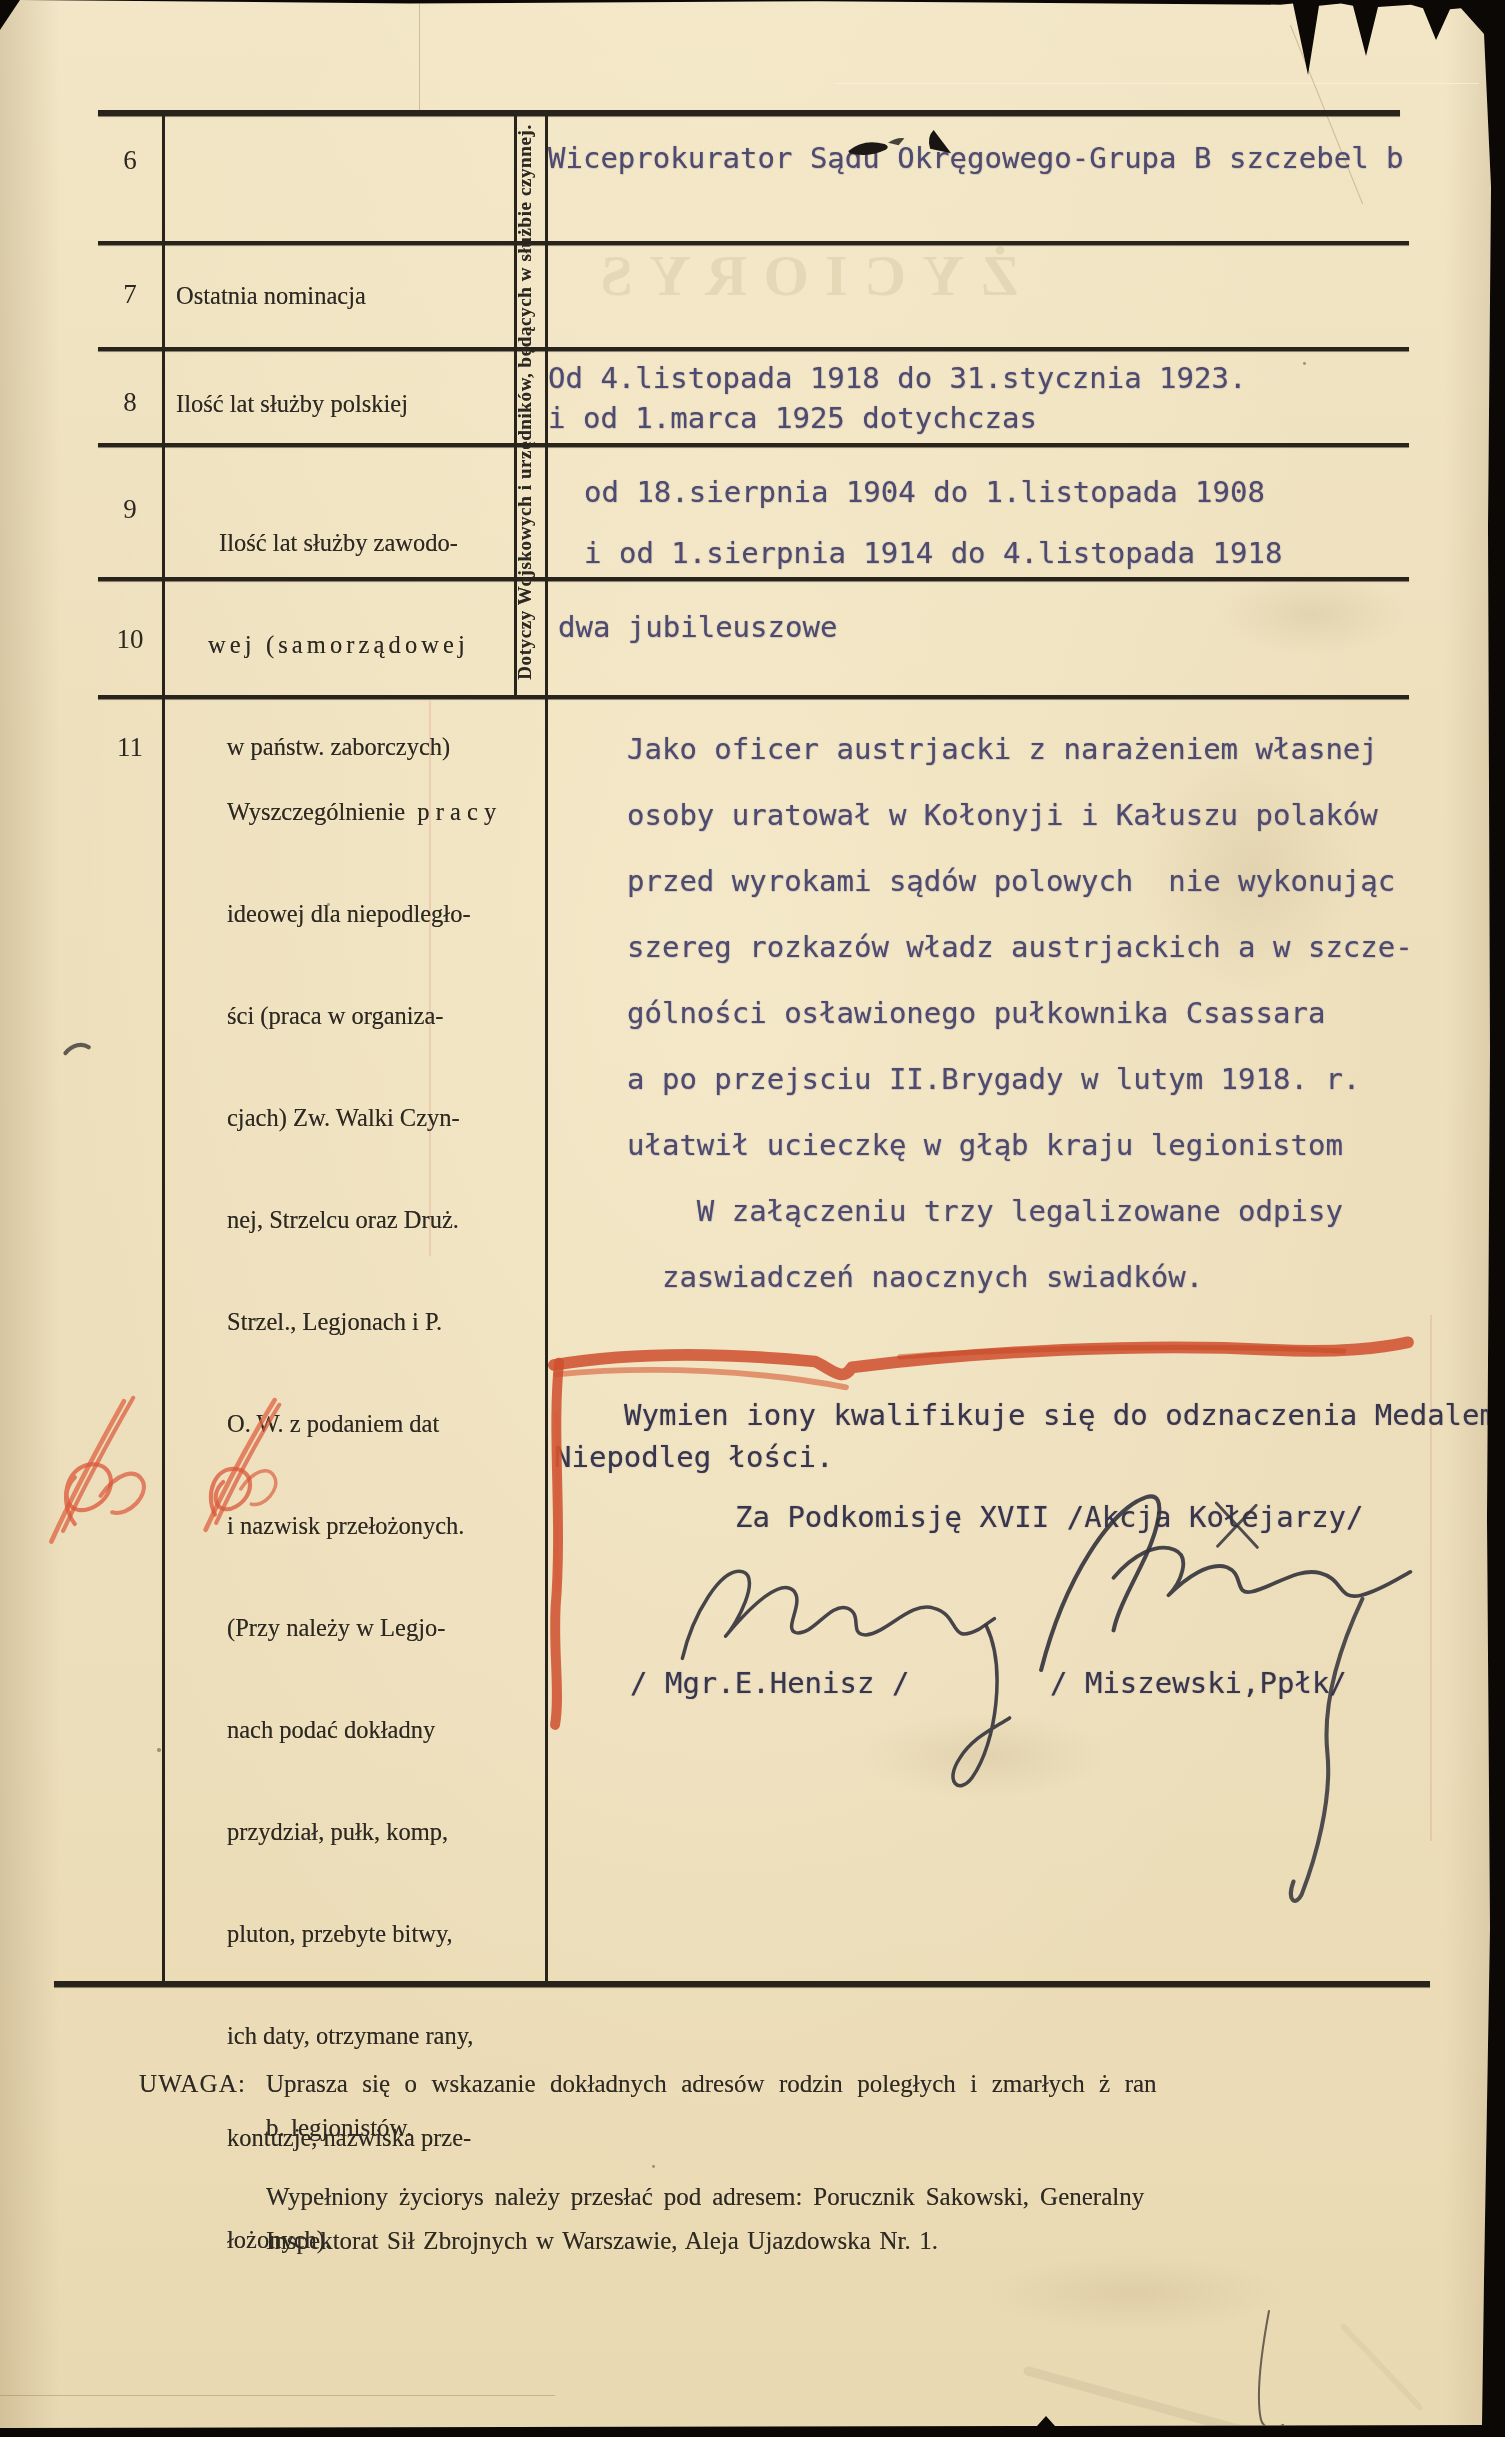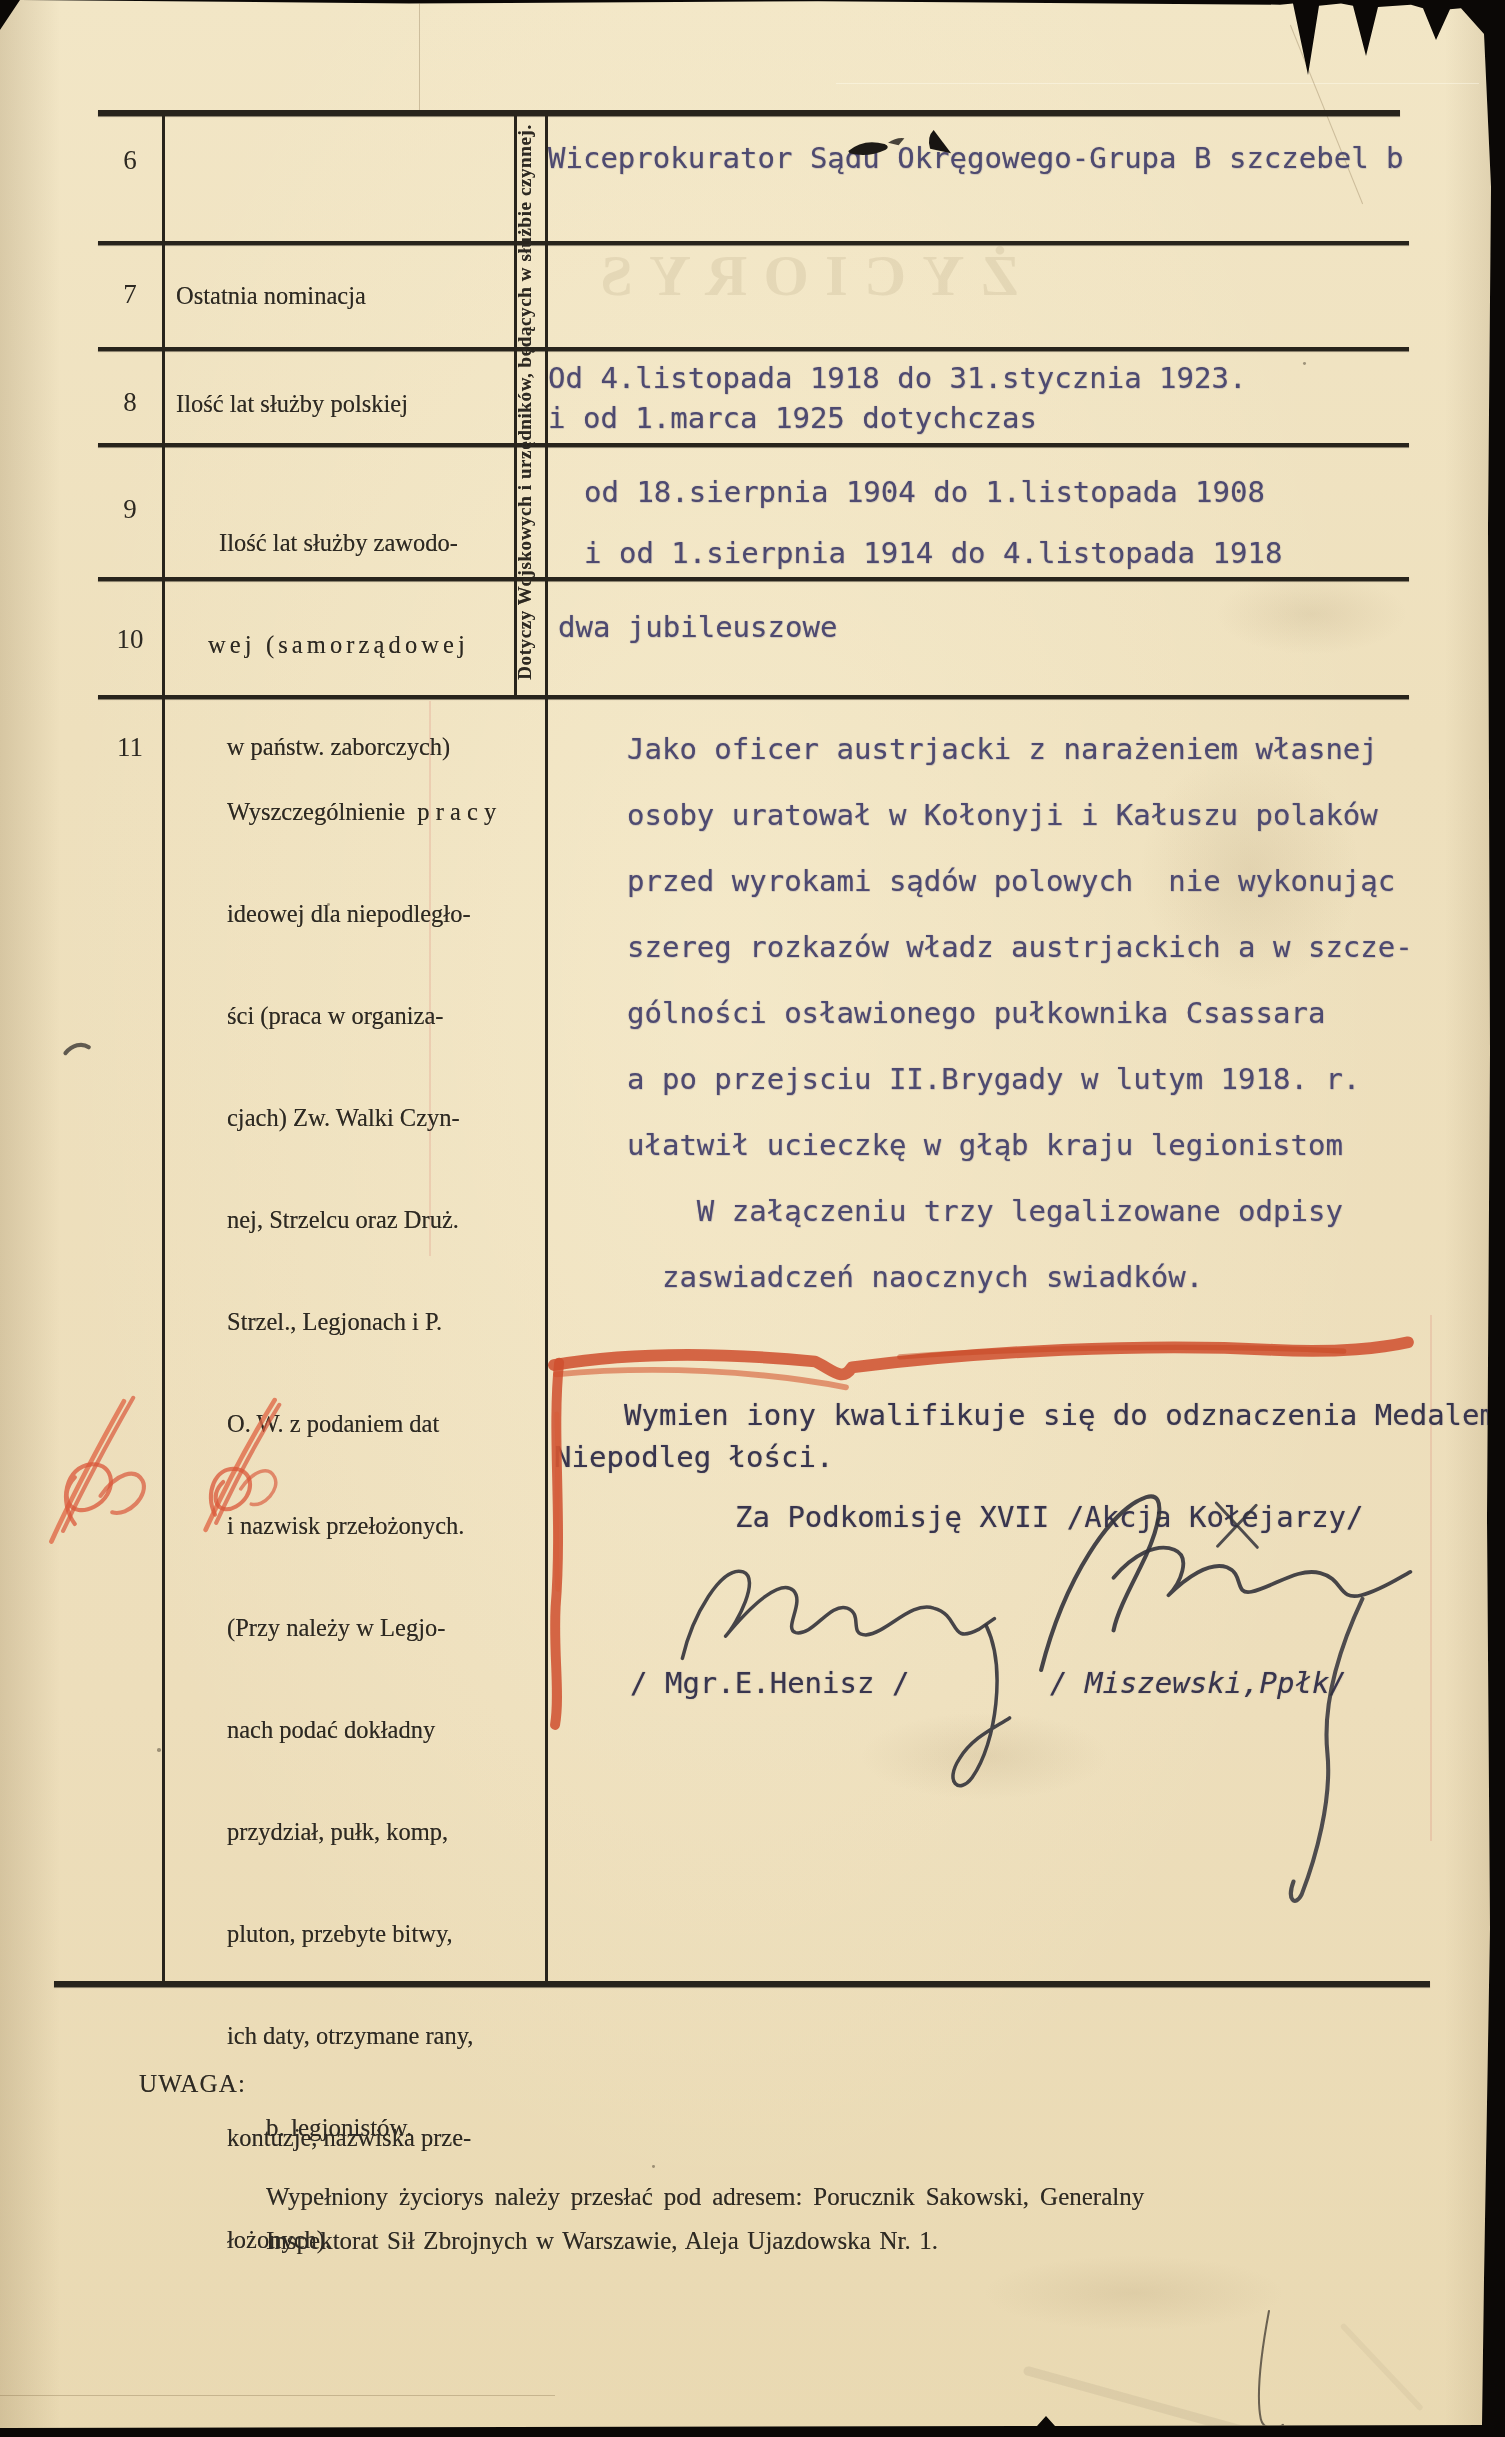--- a/index.html
+++ b/index.html
@@ -141,21 +141,21 @@
 gólności osławionego pułkownika Csassara
 a po przejsciu II.Brygady w lutym 1918. r.
 ułatwił ucieczkę w głąb kraju legionistom
     W załączeniu trzy legalizowane odpisy
   zaswiadczeń naocznych swiadków.</div>
 
     <div class="typed dark" style="left:624px;top:1397px;">Wymien iony kwalifikuje się do odznaczenia Medalem</div>
     <div class="typed dark" style="left:554px;top:1439px;">Niepodleg łości.</div>
     <div class="typed dark" style="left:735px;top:1499px;">Za Podkomisję XVII /Akcja Kołejarzy/</div>
     <div class="typed dark" style="left:630px;top:1665px;text-align:right;">/ Mgr.E.Henisz /</div>
-    <div class="typed dark" style="left:1050px;top:1665px;font-style:italic;">/ Miszewski,Ppłk/</div>
+    <div class="typed dark" style="left:1050px;top:1665px;">/ Miszewski,Ppłk/</div>
 
     <svg class="overlay" width="1505" height="2438" viewBox="0 0 2576 4172">
       <path d="M1452,258 q26,-22 62,-12 q10,4 2,10 q-30,14 -62,6 z" fill="#1d1a16"></path>
       <path d="M1520,244 q14,-10 28,-8 l-10,12 z" fill="#1d1a16" opacity=".8"></path>
       <path d="M1598,222 l30,40 -36,-8 q-6,-20 6,-32 z" fill="#171412"></path>
     </svg>
 
     <svg class="overlay" width="1505" height="2438" viewBox="0 0 2576 4172" fill="none" stroke-linecap="round" stroke-linejoin="round">
       <path d="M948,2336 C1090,2312 1240,2315 1395,2330 C1425,2344 1442,2366 1458,2340 C1680,2312 1960,2298 2180,2310 C2290,2316 2370,2306 2410,2297" stroke="#cf4f2e" stroke-width="20" opacity=".85"></path>
       <path d="M952,2352 C1120,2336 1300,2346 1448,2374" stroke="#d65b36" stroke-width="10" opacity=".6"></path>
@@ -187,19 +187,20 @@
 
       <path d="M112,1802 C124,1788 140,1784 152,1792" stroke="#3c3834" stroke-width="7" opacity=".8"></path>
 
       <path d="M2172,3955 C2158,4030 2150,4100 2158,4140 C2162,4158 2184,4160 2196,4150" stroke="#4a4238" stroke-width="3.5" opacity=".8"></path>
 
       <path d="M1760,4058 L2150,4166" stroke="#6b5f4c" stroke-width="16" opacity=".10"></path>
       <path d="M2300,3982 L2430,4120" stroke="#6b5f4c" stroke-width="10" opacity=".07"></path>
     </svg>
 
     <div class="footer-text" style="left:139px;top:2062px;letter-spacing:1.2px;">UWAGA:</div>
+    <div class="footer-text" style="left:266px;top:2062px;word-spacing:8.2px;">Uprasza się o wskazanie dokładnych adresów rodzin poległych i zmarłych ż ran</div>
     <div class="footer-text" style="left:266px;top:2106px;">b. legjonistów.</div>
     <div class="footer-text" style="left:266px;top:2175px;word-spacing:4.7px;">Wypełniony życiorys należy przesłać pod adresem: Porucznik Sakowski, Generalny</div>
     <div class="footer-text" style="left:266px;top:2219px;word-spacing:2.3px;">Inspektorat Sił Zbrojnych w Warszawie, Aleja Ujazdowska Nr. 1.</div>
 
   </div>
 </div>
 
 
 </body></html>

